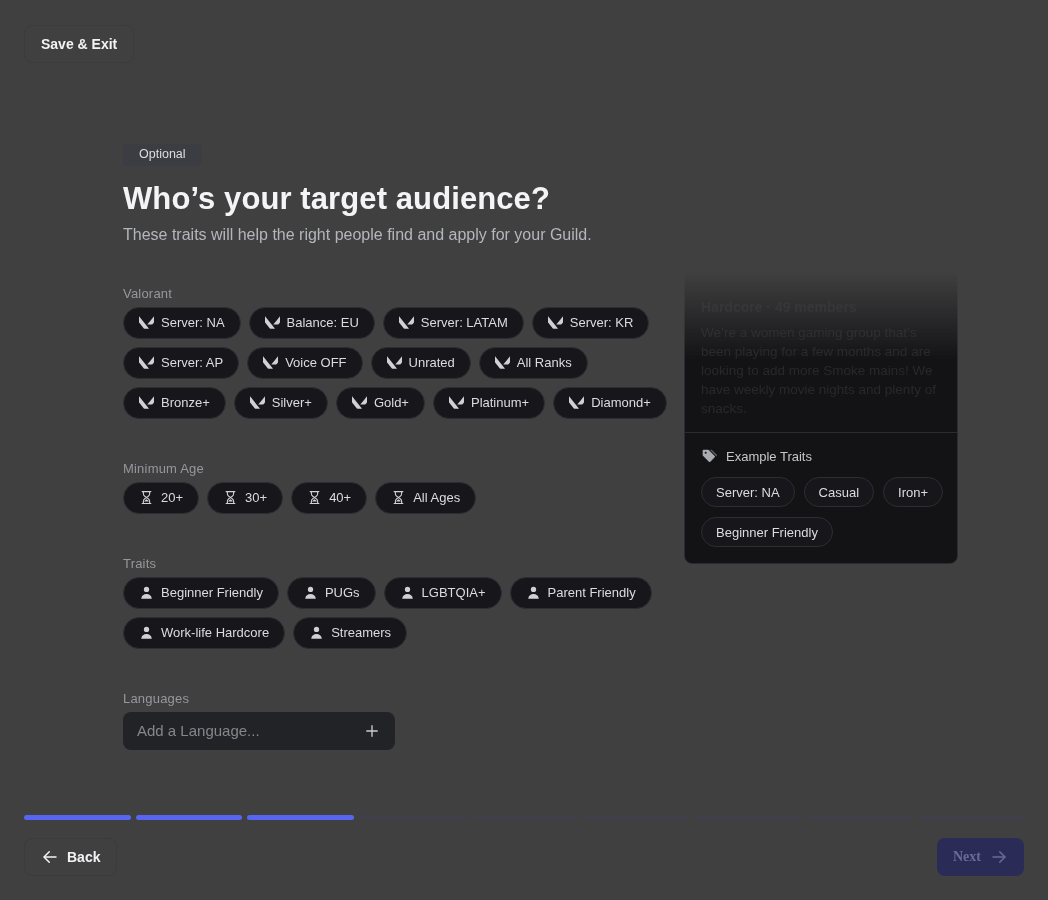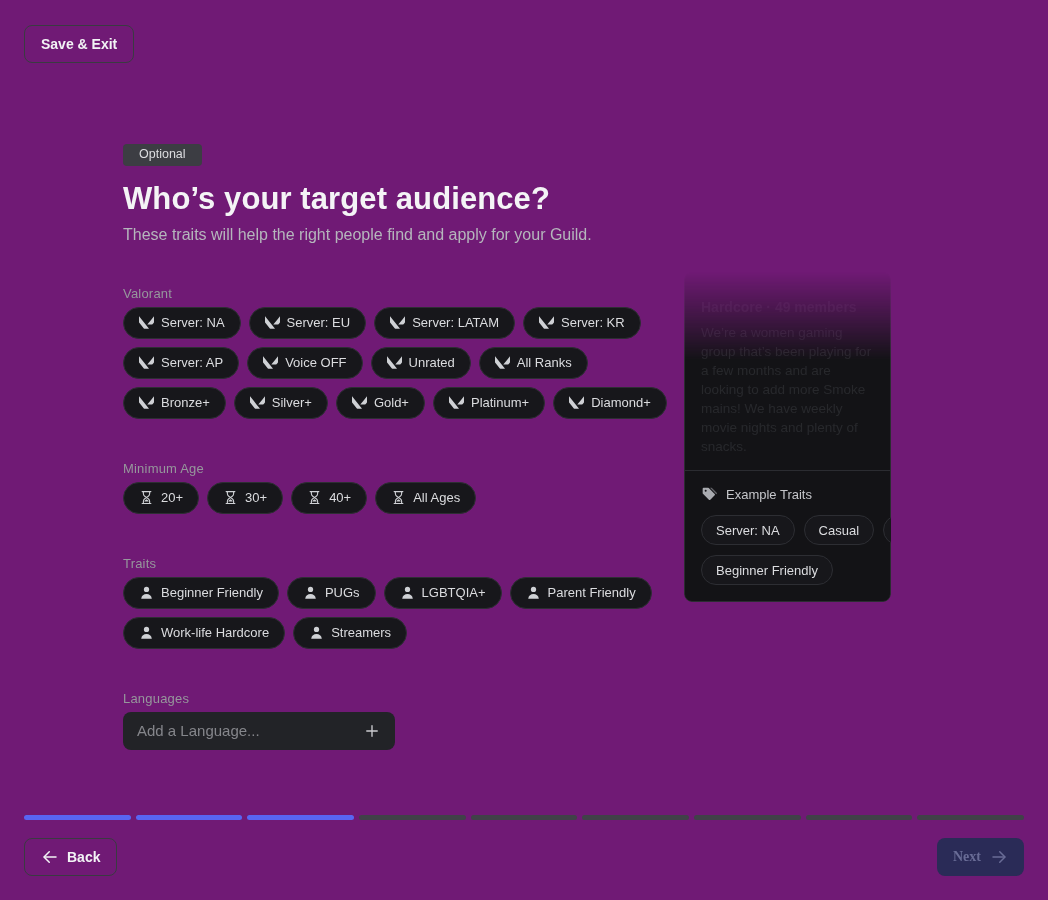--- a/index.html
+++ b/index.html
@@ -6,21 +6,21 @@
   html, body { background: #0f0f12; }
   body {
     font-family: "Liberation Sans", "DejaVu Sans", sans-serif;
     color: #f2f3f5;
     -webkit-font-smoothing: antialiased;
   }
   .screen {
     position: relative;
     width: 1048px;
     height: 900px;
-    background: #701a75;
+    background: #404040;
     overflow: hidden;
   }
 
   
   .btn-outline {
     display: inline-flex;
     align-items: center;
     gap: 8px;
     background: transparent;
     border: 1px solid #3a3b41;
@@ -120,21 +120,21 @@
     border: none;
     color: #cbccd0;
     cursor: pointer;
   }
 
   
   .example-panel {
     position: absolute;
     left: 684px;
     top: 272px;
-    width: 207px;
+    width: 274px;
     border: 1px solid #2b2c31;
     border-radius: 8px;
     background: #131316;
     -webkit-mask-image: linear-gradient(180deg, transparent 0, rgba(0,0,0,.45) 40px, #000 88px);
     mask-image: linear-gradient(180deg, transparent 0, rgba(0,0,0,.45) 40px, #000 88px);
   }
   .panel-preview { padding: 26px 16px 14px; }
   .faded-members {
     font-size: 14px;
     font-weight: 700;
@@ -224,21 +224,21 @@
                 <svg width="15" height="15" viewBox="0 0 24 24" fill="currentColor">
                 <path d="M23.792 2.152a.252.252 0 0 0-.098.083c-3.384 4.23-6.769 8.46-10.15 12.69-.107.093-.025.288.119.265 2.439.003 4.877 0 7.316.001a.66.66 0 0 0 .552-.25c.774-.967 1.55-1.934 2.324-2.903a.72.72 0 0 0 .144-.49c-.002-3.077 0-6.153-.003-9.23.016-.11-.1-.206-.204-.167zM.077 2.166c-.077.038-.074.132-.076.205.002 3.074.001 6.15.001 9.225a.679.679 0 0 0 .158.463l7.64 9.55c.12.152.308.25.505.247 2.455 0 4.91.003 7.365 0 .142.02.222-.174.116-.265C10.661 15.18 5.526 8.766.4 2.35c-.08-.094-.174-.272-.323-.184z"></path>
               </svg>
                 <span>Server: NA</span>
               </button>
 
               <button class="chip">
                 <svg width="15" height="15" viewBox="0 0 24 24" fill="currentColor">
                 <path d="M23.792 2.152a.252.252 0 0 0-.098.083c-3.384 4.23-6.769 8.46-10.15 12.69-.107.093-.025.288.119.265 2.439.003 4.877 0 7.316.001a.66.66 0 0 0 .552-.25c.774-.967 1.55-1.934 2.324-2.903a.72.72 0 0 0 .144-.49c-.002-3.077 0-6.153-.003-9.23.016-.11-.1-.206-.204-.167zM.077 2.166c-.077.038-.074.132-.076.205.002 3.074.001 6.15.001 9.225a.679.679 0 0 0 .158.463l7.64 9.55c.12.152.308.25.505.247 2.455 0 4.91.003 7.365 0 .142.02.222-.174.116-.265C10.661 15.18 5.526 8.766.4 2.35c-.08-.094-.174-.272-.323-.184z"></path>
               </svg>
-                <span>Server: EU</span>
+                <span>Balance: EU</span>
               </button>
 
               <button class="chip">
                 <svg width="15" height="15" viewBox="0 0 24 24" fill="currentColor">
                 <path d="M23.792 2.152a.252.252 0 0 0-.098.083c-3.384 4.23-6.769 8.46-10.15 12.69-.107.093-.025.288.119.265 2.439.003 4.877 0 7.316.001a.66.66 0 0 0 .552-.25c.774-.967 1.55-1.934 2.324-2.903a.72.72 0 0 0 .144-.49c-.002-3.077 0-6.153-.003-9.23.016-.11-.1-.206-.204-.167zM.077 2.166c-.077.038-.074.132-.076.205.002 3.074.001 6.15.001 9.225a.679.679 0 0 0 .158.463l7.64 9.55c.12.152.308.25.505.247 2.455 0 4.91.003 7.365 0 .142.02.222-.174.116-.265C10.661 15.18 5.526 8.766.4 2.35c-.08-.094-.174-.272-.323-.184z"></path>
               </svg>
                 <span>Server: LATAM</span>
               </button>
 
               <button class="chip">

